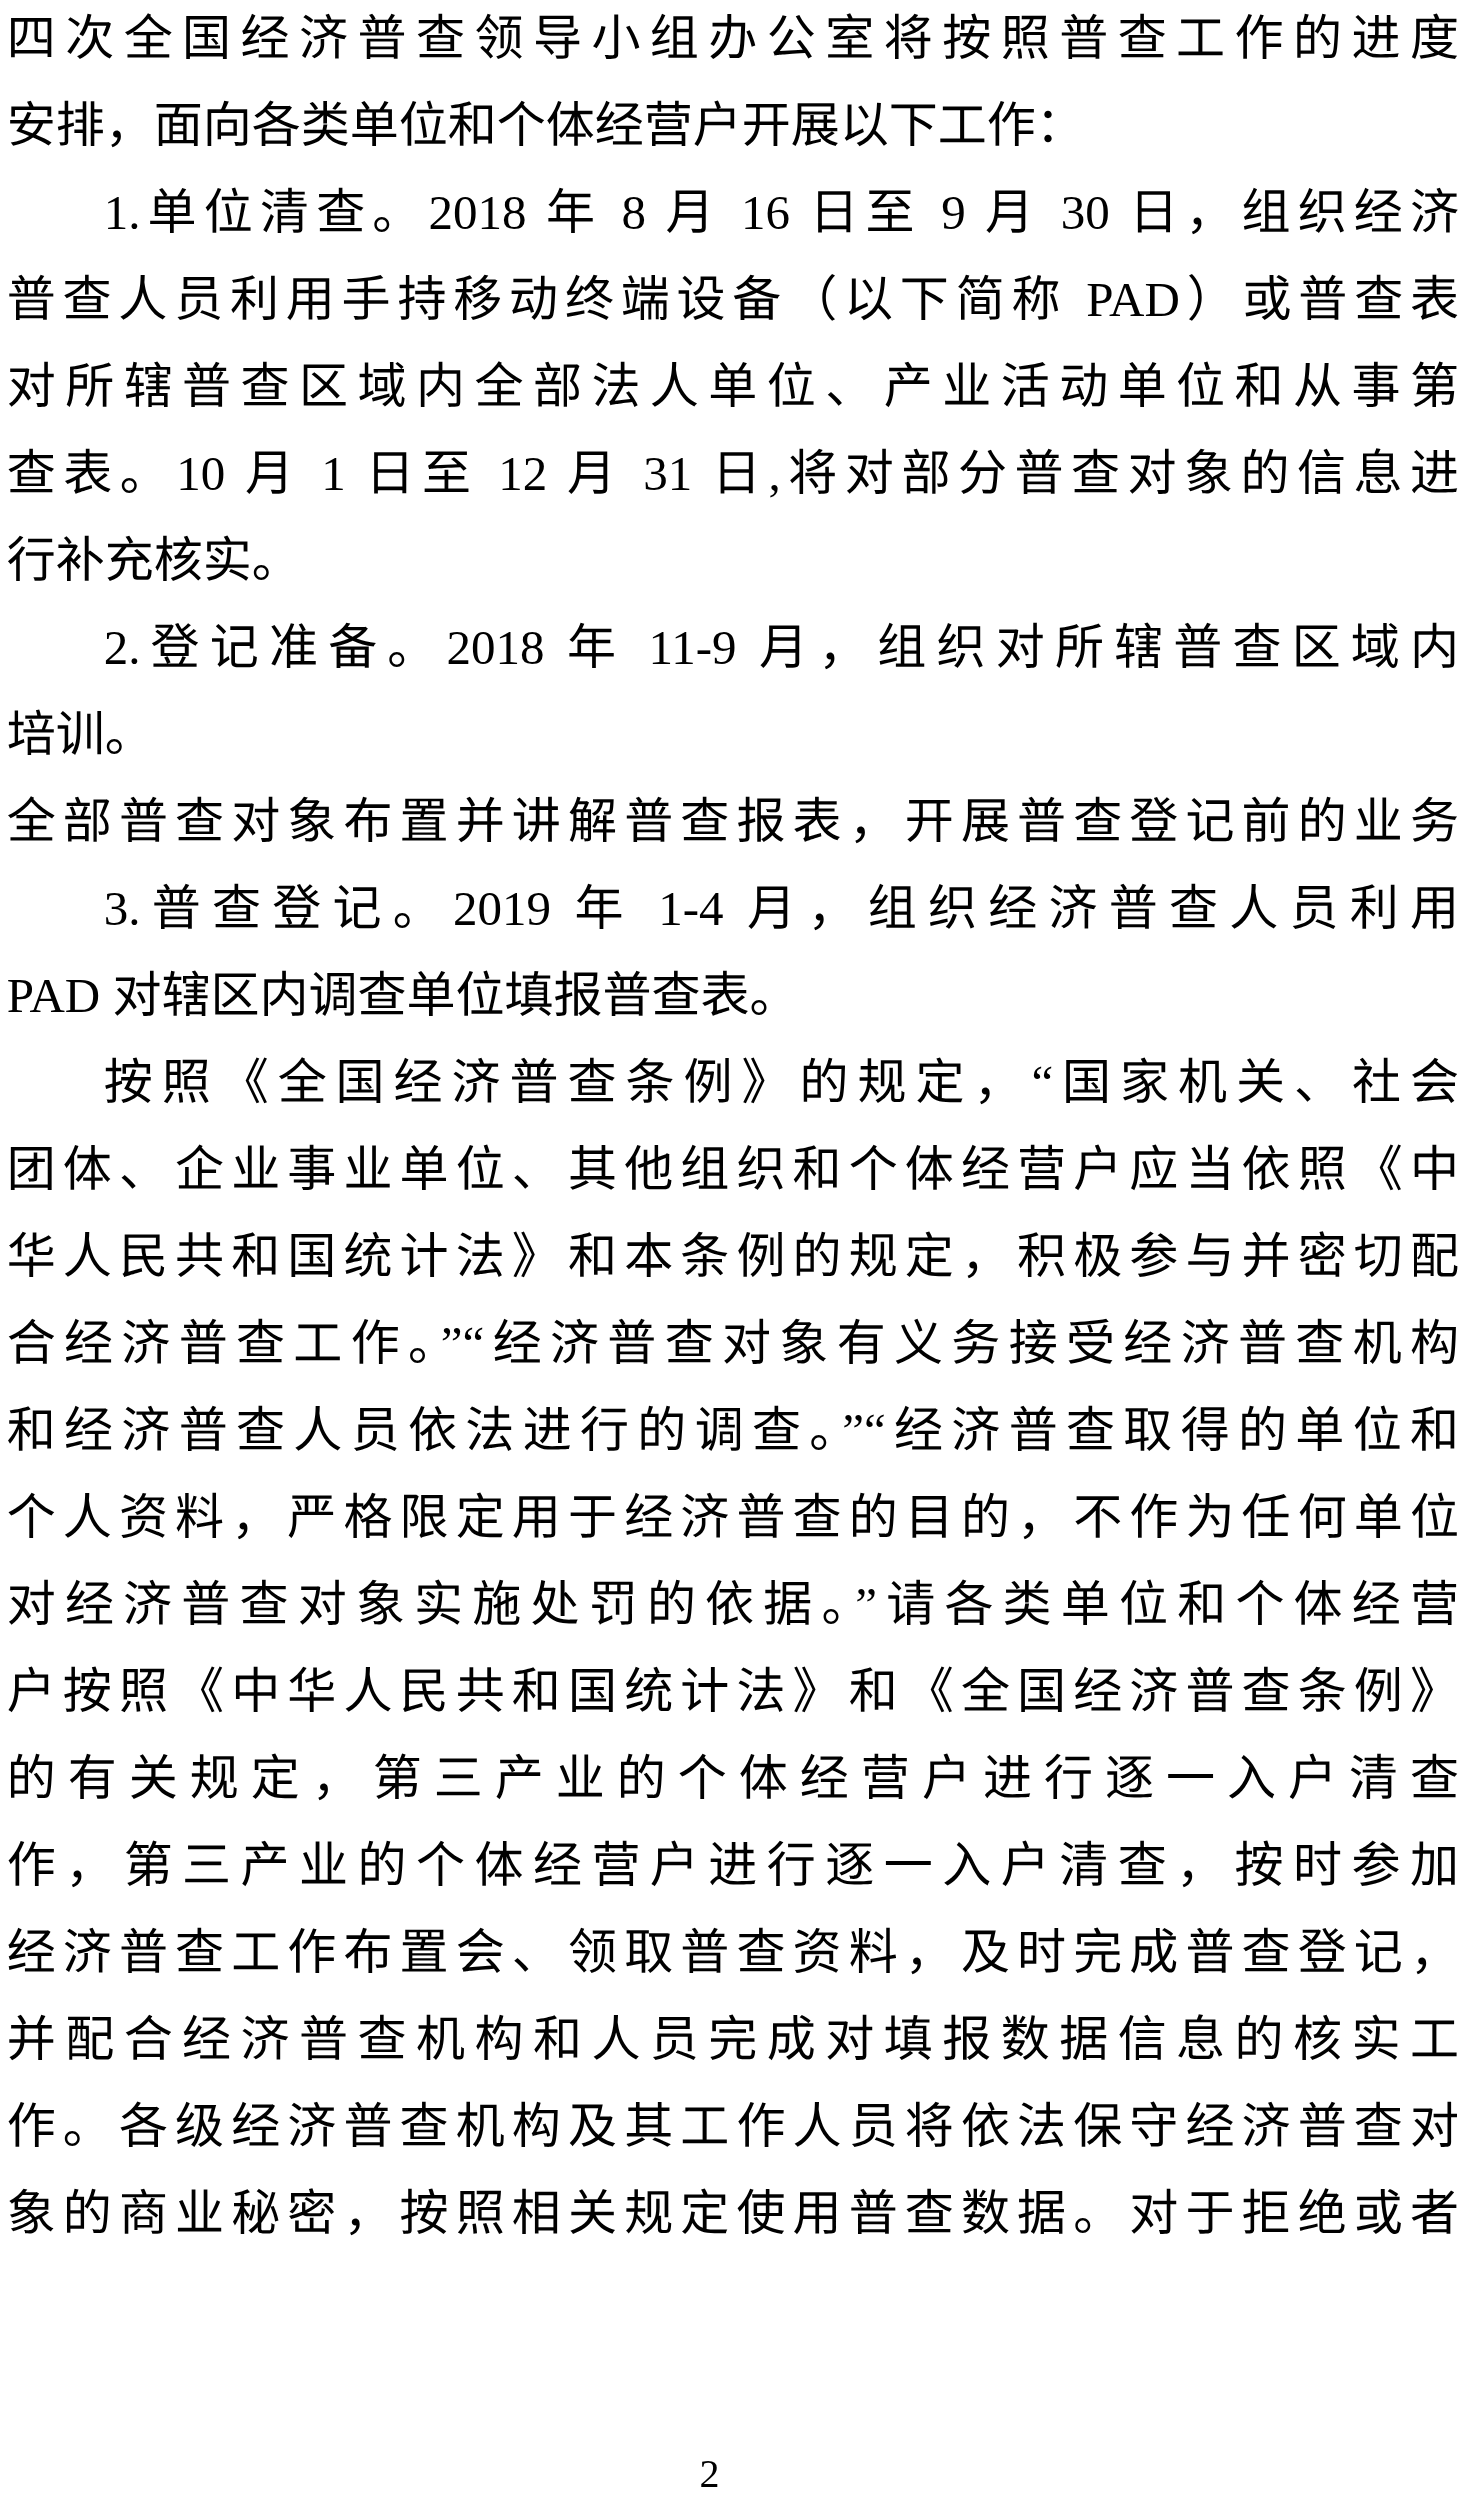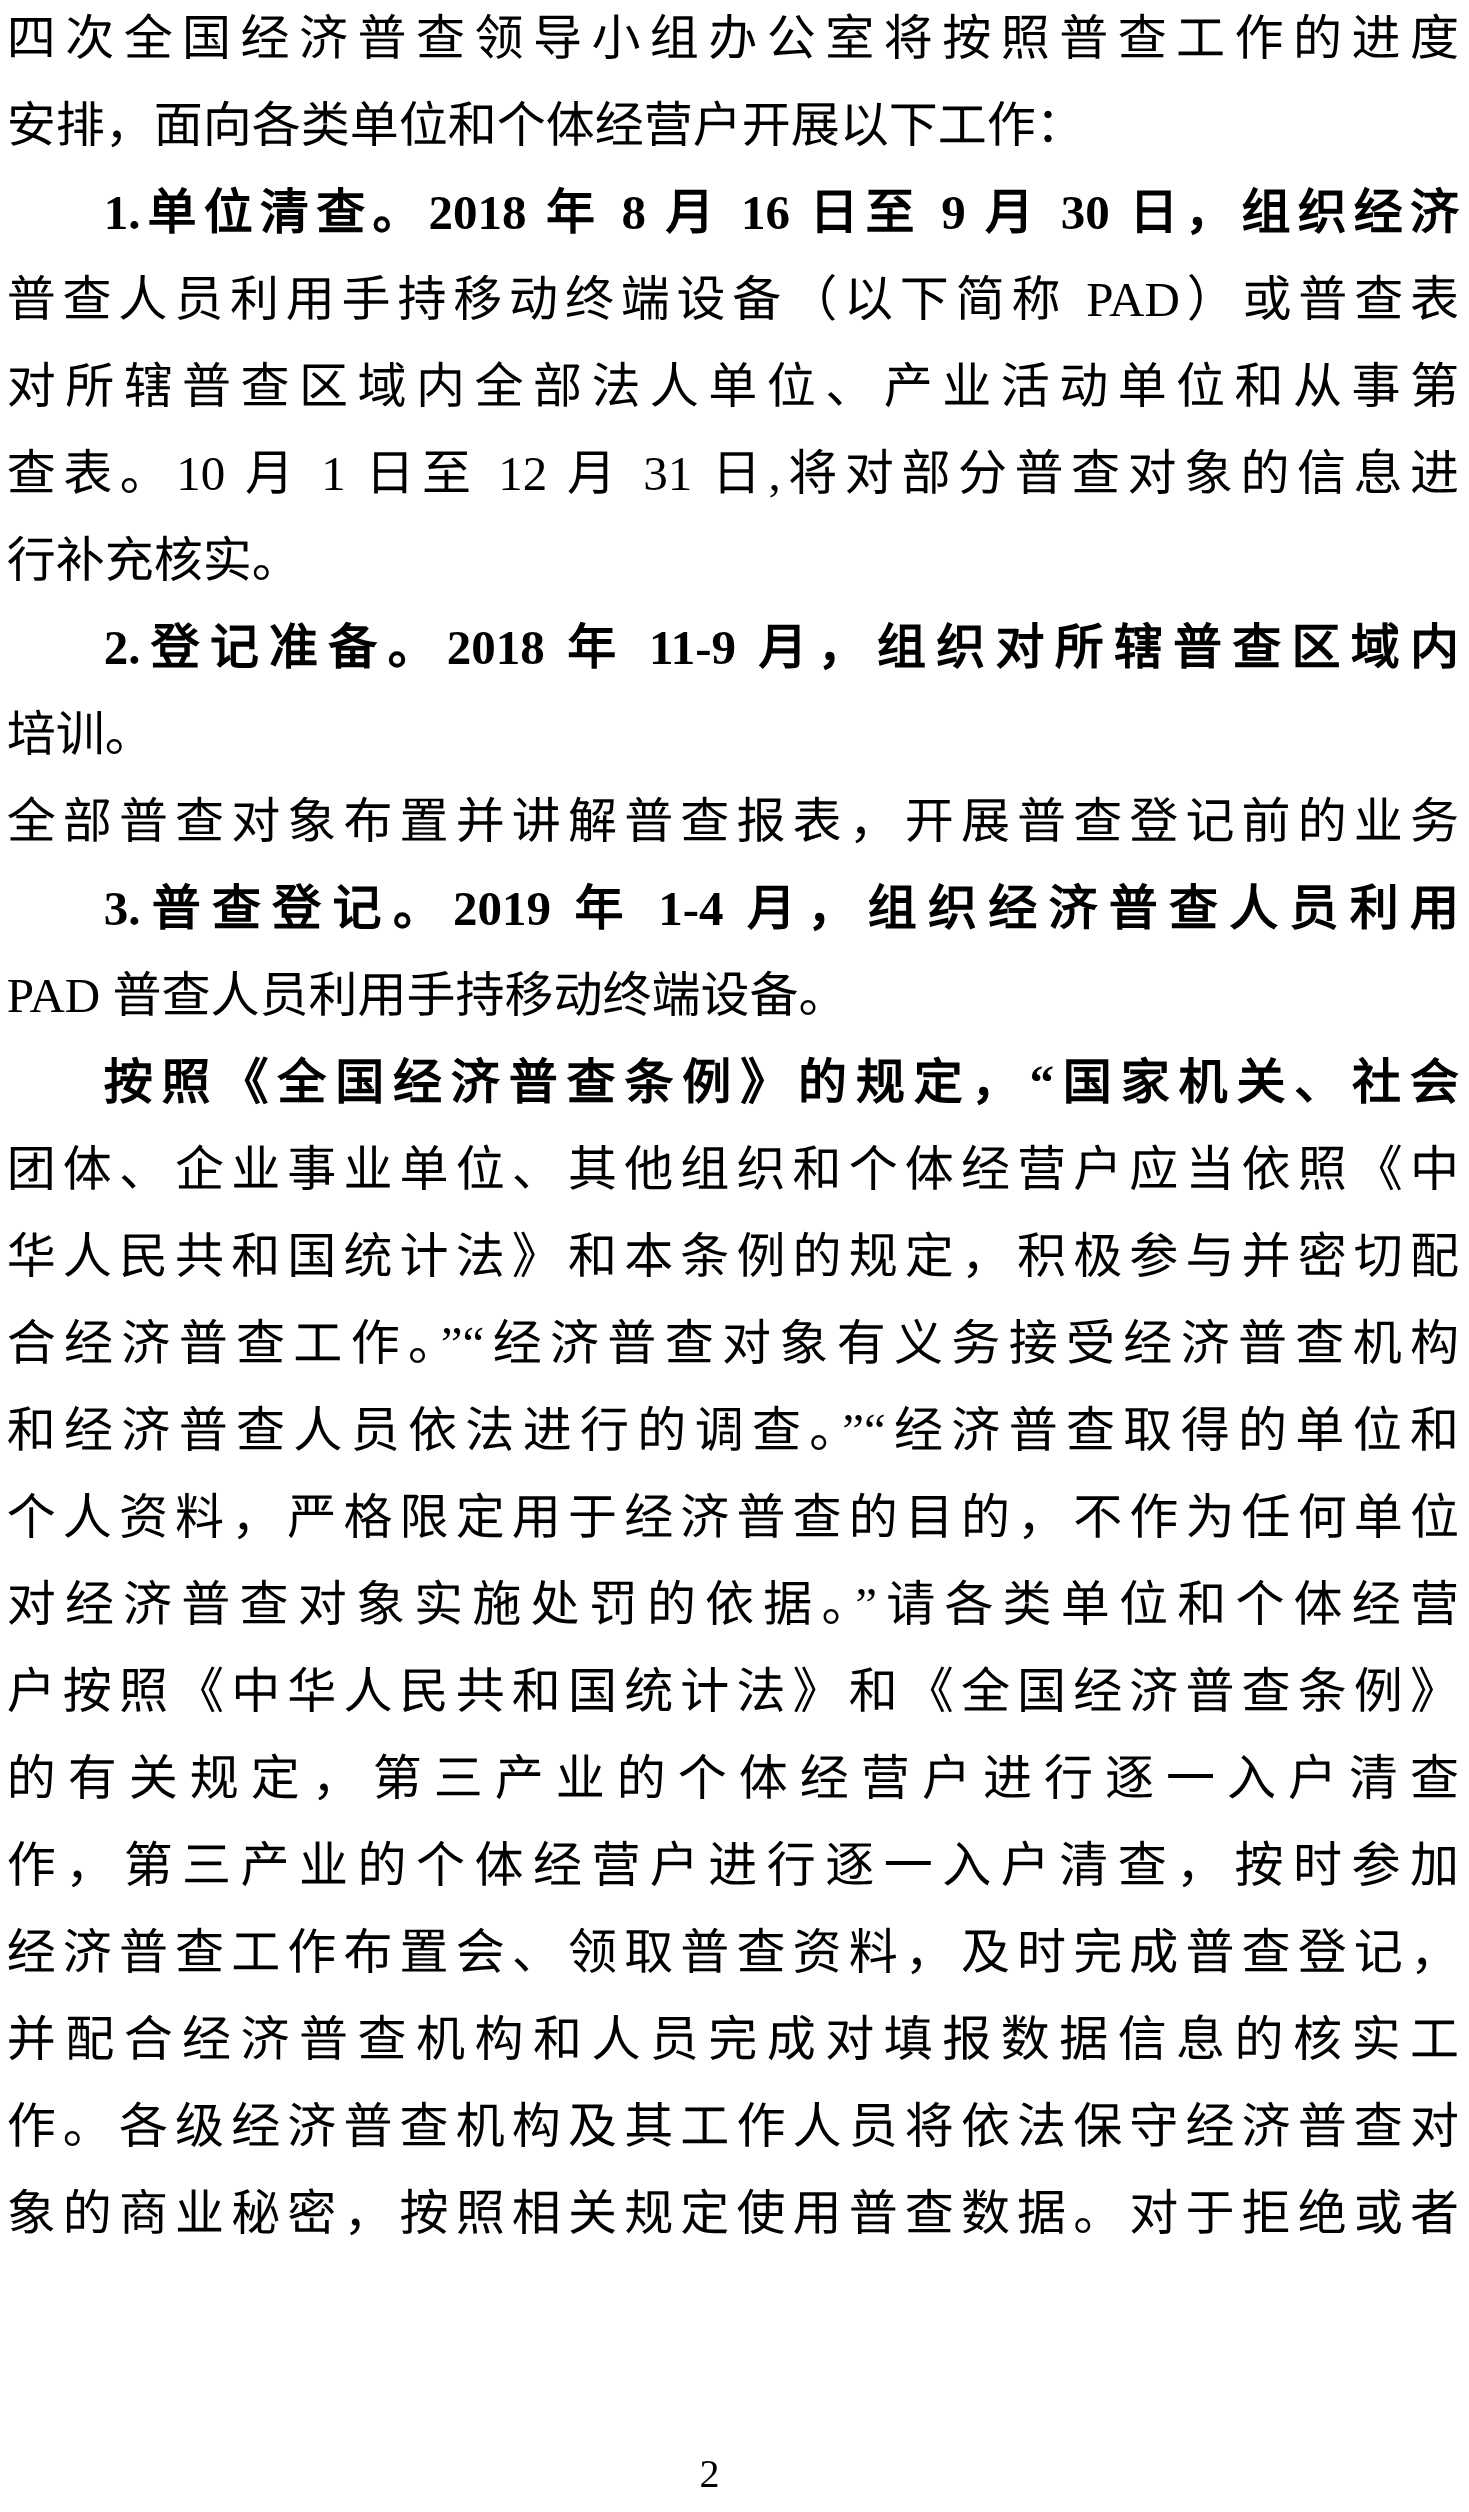--- a/index.html
+++ b/index.html
@@ -30,21 +30,20 @@
     text-align: justify;
     text-align-last: justify;
     letter-spacing: 0;
   }
   .line.no-justify {
     text-align: right;
     text-align-last: left;
   }
   .line.indent {
     padding-left: 97px;
-    font-weight: bold;
   }
   .page-number {
     position: absolute;
     bottom: 18.4px;
     left: 0;
     width: 100%;
     text-align: center;
     font-size: 40px;
     line-height: 1;
     transform: translateX(-25px);
@@ -59,21 +58,21 @@
       <div class="line no-justify">安排，面向各类单位和个体经营户开展以下工作：</div>
       <div class="line indent">1.单位清查。2018 年 8 月 16 日至 9 月 30 日，组织经济</div>
       <div class="line">普查人员利用手持移动终端设备（以下简称 PAD）或普查表</div>
       <div class="line">对所辖普查区域内全部法人单位、产业活动单位和从事第</div>
       <div class="line">查表。10 月 1 日至 12 月 31 日,将对部分普查对象的信息进</div>
       <div class="line no-justify">行补充核实。</div>
       <div class="line indent">2.登记准备。2018 年 11-9 月，组织对所辖普查区域内</div>
       <div class="line no-justify">培训。</div>
       <div class="line">全部普查对象布置并讲解普查报表，开展普查登记前的业务</div>
       <div class="line indent">3.普查登记。2019 年 1-4 月，组织经济普查人员利用</div>
-      <div class="line no-justify">PAD 普查人员利用手持移动终端设备。</div>
+      <div class="line no-justify">PAD 对辖区内调查单位填报普查表。</div>
       <div class="line indent">按照《全国经济普查条例》的规定，“国家机关、社会</div>
       <div class="line">团体、企业事业单位、其他组织和个体经营户应当依照《中</div>
       <div class="line">华人民共和国统计法》和本条例的规定，积极参与并密切配</div>
       <div class="line">合经济普查工作。”“经济普查对象有义务接受经济普查机构</div>
       <div class="line">和经济普查人员依法进行的调查。”“经济普查取得的单位和</div>
       <div class="line">个人资料，严格限定用于经济普查的目的，不作为任何单位</div>
       <div class="line">对经济普查对象实施处罚的依据。”请各类单位和个体经营</div>
       <div class="line">户按照《中华人民共和国统计法》和《全国经济普查条例》</div>
       <div class="line">的有关规定，第三产业的个体经营户进行逐一入户清查</div>
       <div class="line">作，第三产业的个体经营户进行逐一入户清查，按时参加</div>

